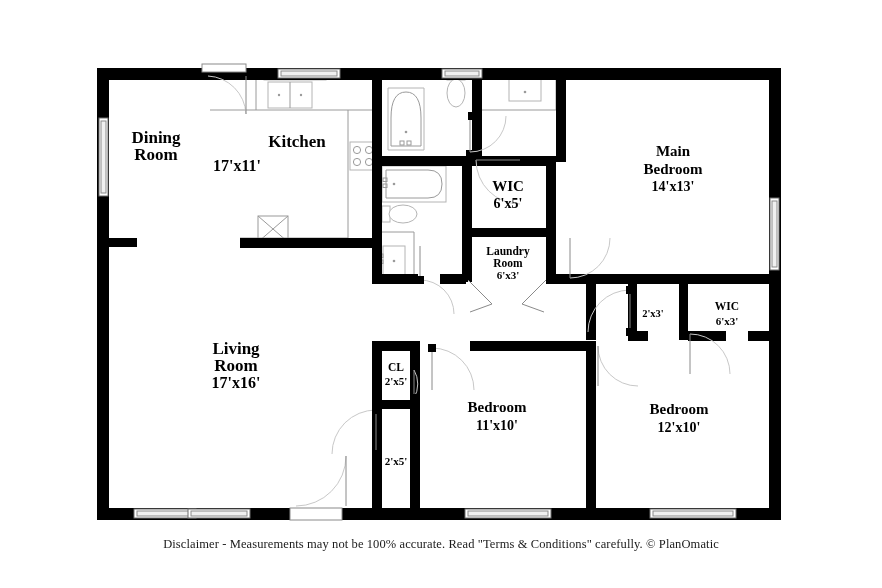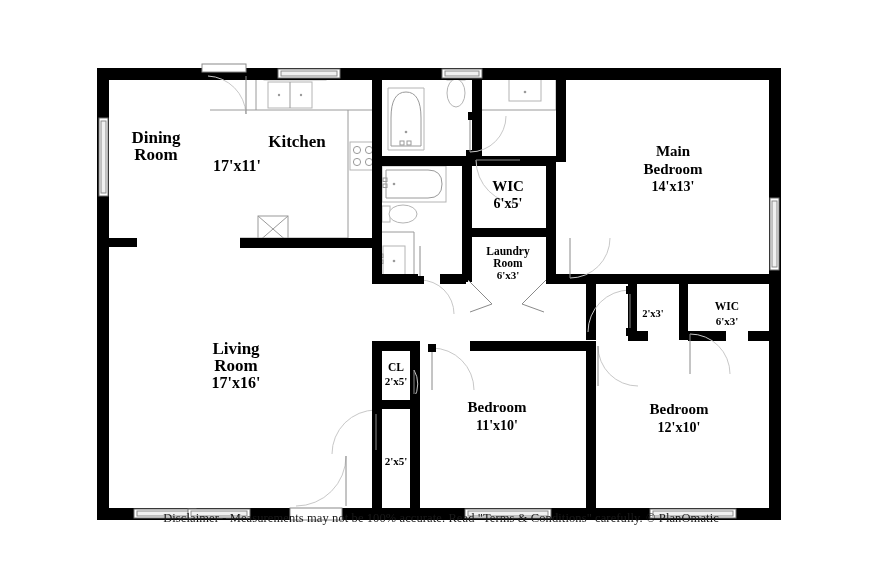--- a/index.html
+++ b/index.html
@@ -22,21 +22,21 @@
   #floorplan-canvas {
     position: absolute;
     left: 0;
     top: 0;
     width: 882px;
     height: 588px;
   }
   .disclaimer {
     position: absolute;
     left: 0;
-    top: 511px;
+    top: 537px;
     width: 882px;
     text-align: center;
     font-family: "Liberation Serif", "DejaVu Serif", serif;
     font-size: 12.5px;
     color: #1a1a1a;
     letter-spacing: 0.1px;
     white-space: nowrap;
   }
   svg text {
     font-family: "Liberation Serif", "DejaVu Serif", serif;

